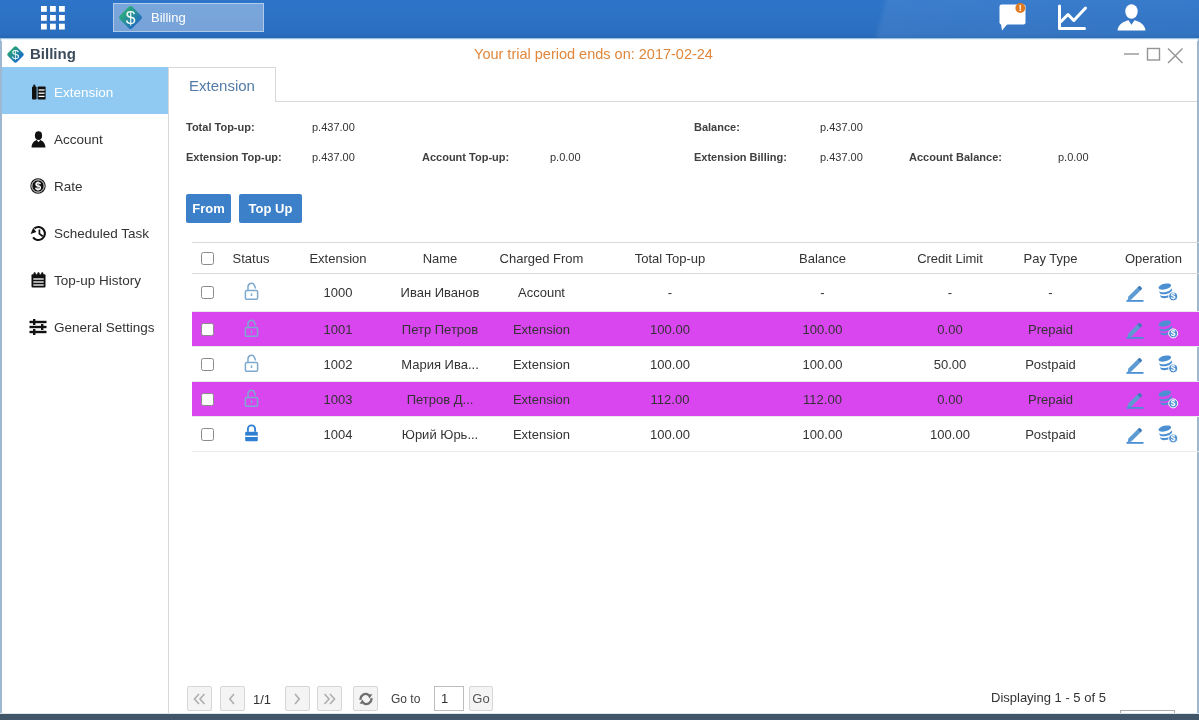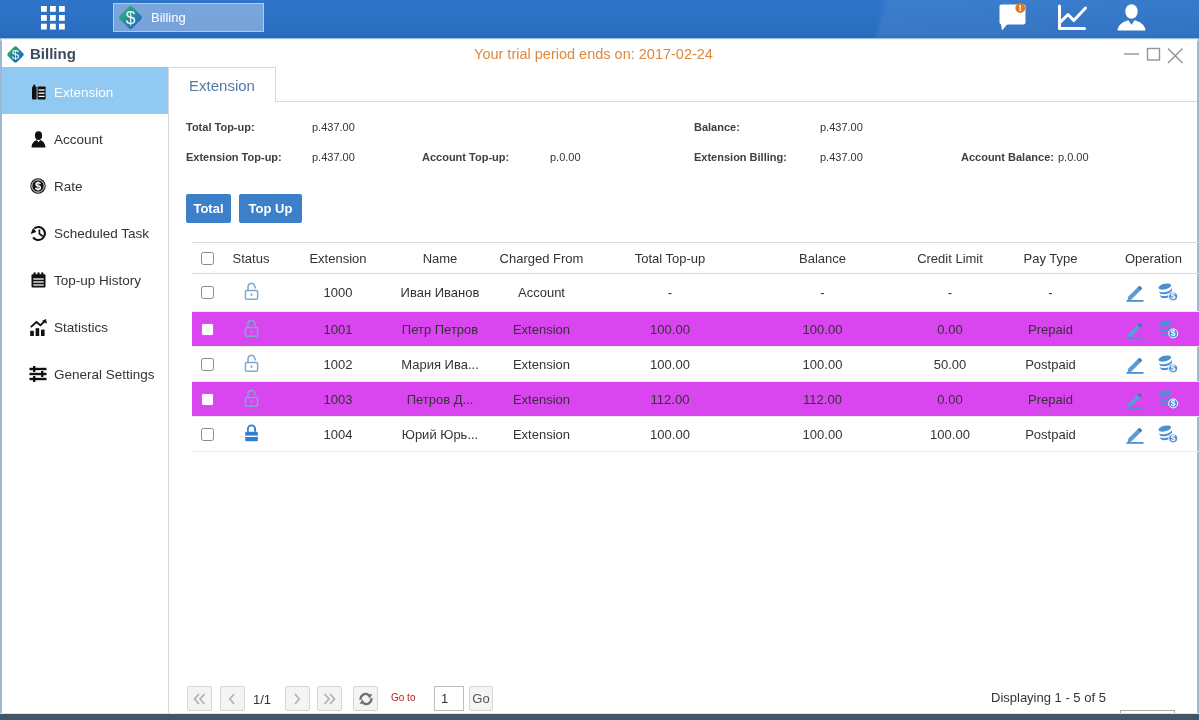--- a/index.html
+++ b/index.html
@@ -62,21 +62,21 @@
 #tbl tr.alt td { background:#d946ef; }
 .cbx { width:13px; height:13px; border:1px solid #8a8a8a; border-radius:2.5px; background:#fff; margin:0 auto; }
 .opcell svg { vertical-align:middle; } #tbl td.opcell { padding-right:4px; }
 .opcell .gap { display:inline-block; width:10px; }
 
 
 .pgbtn { position:absolute; width:25px; height:25px; background:#f4f4f4; border:1px solid #d6d6d6;
   border-radius:2px; display:flex; align-items:center; justify-content:center;
   color:#a5a5a5; font-size:17px; }
 #pgnum { position:absolute; font-size:13px; color:#333; }
-#goto { position:absolute; font-size:10px; color:#b91c1c; }
+#goto { position:absolute; font-size:12px; color:#404040; }
 #gotoinput { position:absolute; width:30px; height:25px; border:1px solid #bdbdbd; font-size:13px;
   padding-left:6px; display:flex; align-items:center; background:#fff; color:#333; }
 #displaying { position:absolute; font-size:13px; color:#333; }
 #pagesize { position:absolute; width:55px; height:25px; border:1px solid #ababab; background:#fff;
   font-size:13px; color:#333; display:flex; align-items:center; }
 #pagesize .num { margin-left:12px; }
 #pagesize .tri { position:absolute; right:9px; top:10px; width:0; height:0;
   border-left:5px solid transparent; border-right:5px solid transparent; border-top:6px solid #8a8a8a; }
 </style>
 </head>
@@ -201,31 +201,20 @@
         <rect x="10.2" y="0.3" width="2.1" height="3.4" rx="1"></rect>
       </g>
       <g stroke="#fff" stroke-width="1.3">
         <line x1="2.3" y1="7" x2="12.7" y2="7"></line>
         <line x1="2.3" y1="10" x2="12.7" y2="10"></line>
         <line x1="2.3" y1="13" x2="12.7" y2="13"></line>
       </g>
     </svg>
       </span>Top-up History</div>
   <div class="sitem"><span class="sic">
-    <svg width="18" height="17" viewBox="0 0 18 17">
-      <g fill="#111">
-        <rect x="1.2" y="11.8" width="3.6" height="5.2"></rect>
-        <rect x="6.6" y="9.2" width="3.6" height="7.8"></rect>
-        <rect x="12" y="10.6" width="3.6" height="6.4"></rect>
-      </g>
-      <path d="M1.8 8.2 L7.4 3.0 L11.4 6.2 L16.4 1.6" fill="none" stroke="#111" stroke-width="1.8"></path>
-      <polygon points="16.9,0 18,4.8 12.8,1.9" fill="#111"></polygon>
-    </svg>
-      </span>Statistics</div>
-  <div class="sitem"><span class="sic">
     <svg width="18" height="16" viewBox="0 0 18 16">
       <g fill="#111">
         <rect x="0.5" y="1.8" width="17" height="2.4"></rect>
         <rect x="0.5" y="6.8" width="17" height="2.4"></rect>
         <rect x="0.5" y="11.8" width="17" height="2.4"></rect>
         <rect x="4" y="0" width="2.4" height="6"></rect>
         <rect x="12" y="5" width="2.4" height="6"></rect>
         <rect x="4" y="10" width="2.4" height="6"></rect>
       </g>
     </svg>
@@ -241,24 +230,24 @@
   <div class="svalue" style="left:143px; top:54px;">p.437.00</div>
   <div class="slabel" style="left:525px; top:54px;">Balance:</div>
   <div class="svalue" style="left:651px; top:54px;">p.437.00</div>
 
   <div class="slabel" style="left:17px; top:84px;">Extension Top-up:</div>
   <div class="svalue" style="left:143px; top:84px;">p.437.00</div>
   <div class="slabel" style="left:253px; top:84px;">Account Top-up:</div>
   <div class="svalue" style="left:381px; top:84px;">p.0.00</div>
   <div class="slabel" style="left:525px; top:84px;">Extension Billing:</div>
   <div class="svalue" style="left:651px; top:84px;">p.437.00</div>
-  <div class="slabel" style="left:792px; top:84px;">Account Balance:</div>
+  <div class="slabel" style="left:740px; top:84px;">Account Balance:</div>
   <div class="svalue" style="left:889px; top:84px;">p.0.00</div>
 
-  <div class="btn" style="left:17px; top:127px; width:45px;">Total</div>
+  <div class="btn" style="left:17px; top:127px; width:45px;">From</div>
   <div class="btn" style="left:70px; top:127px; width:63px;">Top Up</div>
 
   <table id="tbl">
     <colgroup>
       <col style="width:30px">
         <col style="width:58px">
         <col style="width:116px">
         <col style="width:88px">
       <col style="width:115px">
         <col style="width:142px">

